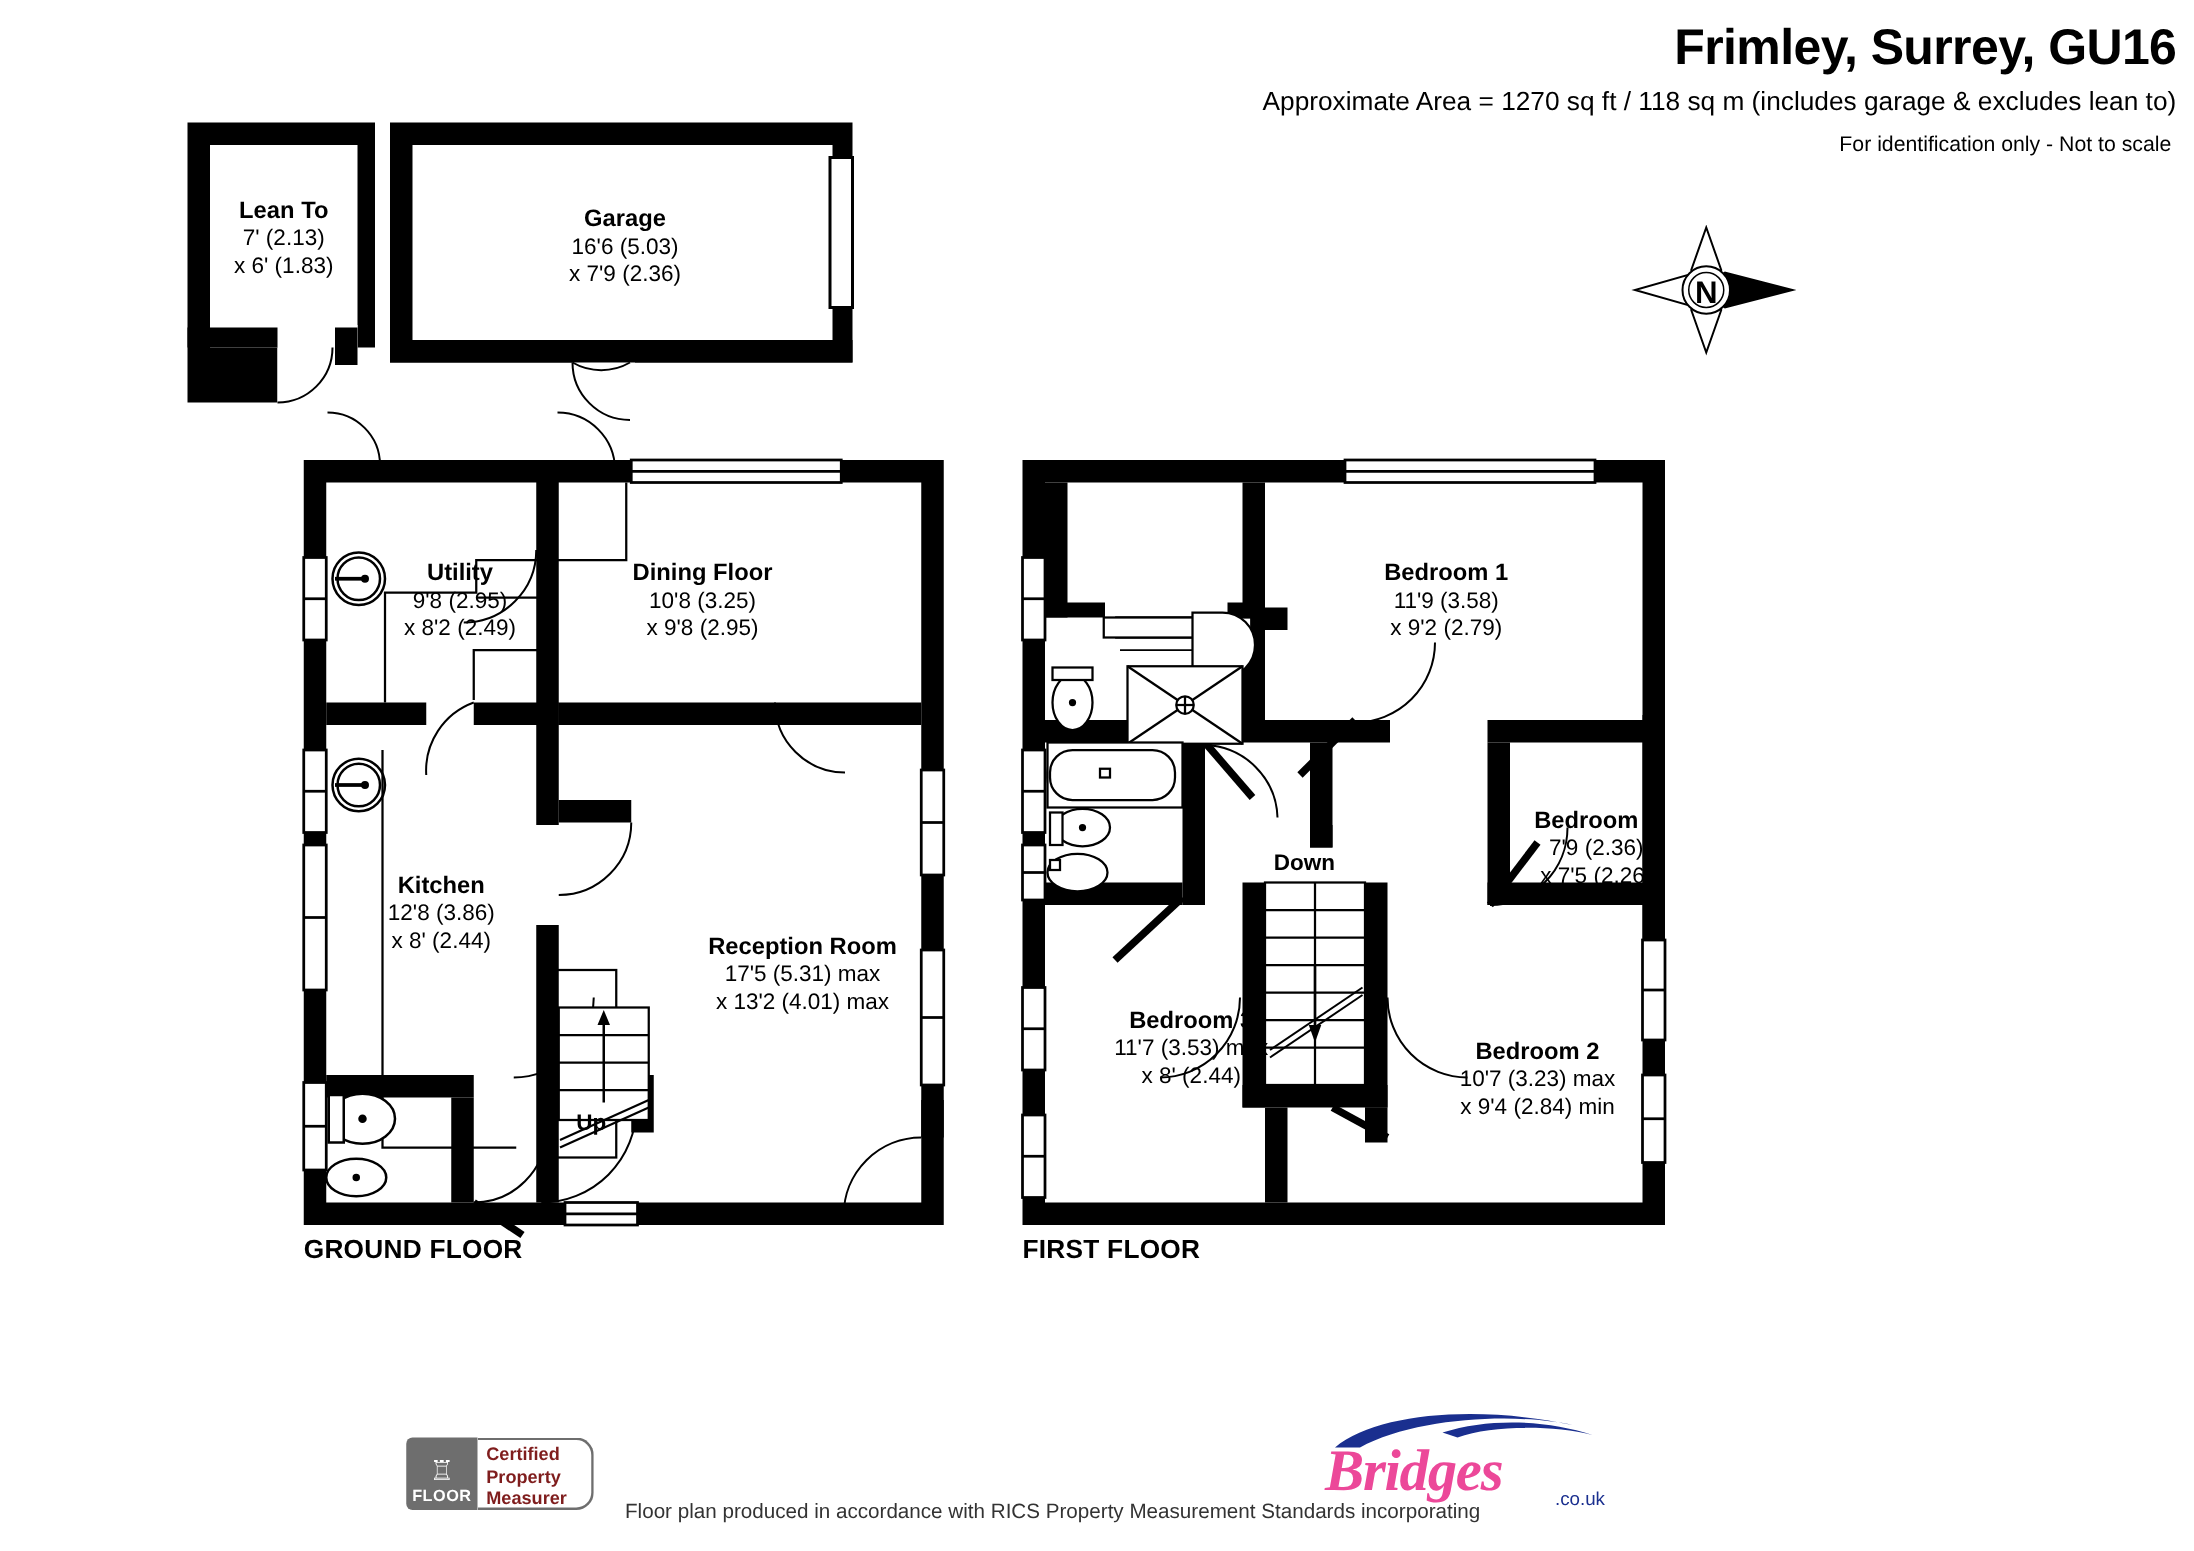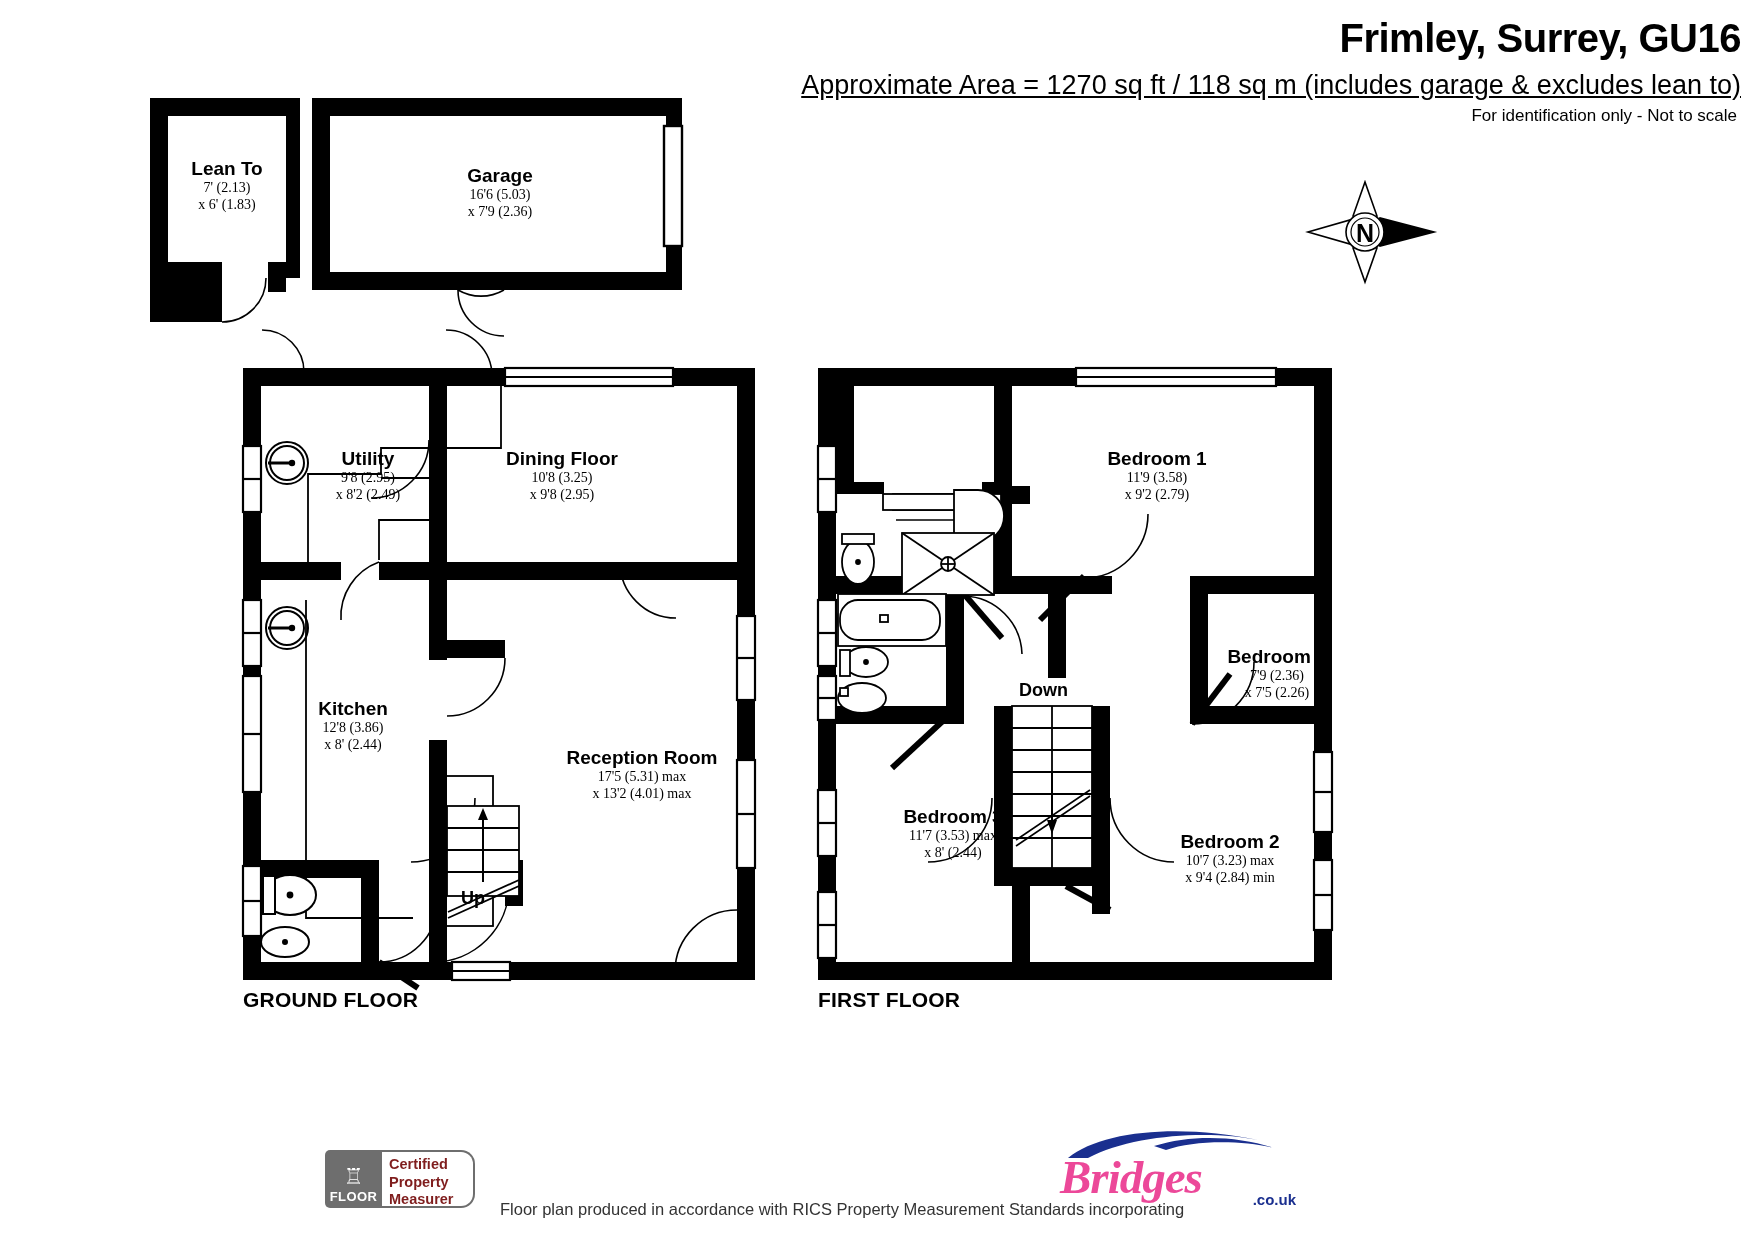--- a/index.html
+++ b/index.html
@@ -13,36 +13,36 @@
   }
   .abs{position:absolute;}
   
   #title{
     right:14px;top:16px;
     font-size:40px;font-weight:bold;letter-spacing:-0.5px;
     white-space:nowrap;
   }
   #area-line{
     right:14px;top:70px;
-    font-size:27px;white-space:nowrap;text-decoration:underline;
+    font-size:21px;white-space:nowrap;
   }
   #ident-line{
     right:18px;top:106px;
     font-size:17px;white-space:nowrap;
   }
   
   .floor-caption{
     font-size:21px;font-weight:bold;letter-spacing:0.2px;
   }
   
   .room-label{
     text-align:center;line-height:1.18;white-space:nowrap;
   }
   .room-label .rname{font-size:19px;font-weight:bold;display:block;}
-  .room-label .rdim{font-size:14px;display:block;font-family:Liberation Serif, serif;}
+  .room-label .rdim{font-size:18px;display:block;}
   .small-note{font-size:18px;font-weight:bold;}
   svg.plan{position:absolute;left:0;top:0;overflow:visible;}
   
   #footer-text{
     left:500px;top:1150px;
     font-size:16.5px;line-height:1.45;color:#333;
     white-space:pre;
   }
   #rics-badge{
     left:325px;top:1150px;width:150px;height:58px;
@@ -67,22 +67,22 @@
   #bridges-logo{
     left:1060px;top:1128px;width:240px;height:72px;
   }
   #bridges-word{
     position:absolute;left:0;top:22px;
     font-size:47px;font-weight:bold;font-style:italic;
     color:#ec4899;letter-spacing:-1px;
     font-family:"Liberation Serif", serif;
   }
   #bridges-sub{
-    position:absolute;right:4px;top:63px;
-    font-size:15px;font-weight:bold;color:#1a2f8f;
+    position:absolute;right:16px;top:63px;
+    font-size:15px;font-weight:normal;color:#1a2f8f;
   }
   
   #compass{left:1290px;top:180px;width:150px;height:105px;}
 </style>
 </head>
 <body>
 
 <div class="abs" id="title">Frimley, Surrey, GU16</div>
 <div class="abs" id="area-line">Approximate Area = 1270 sq ft / 118 sq m (includes garage &amp; excludes lean to)</div>
 <div class="abs" id="ident-line">For identification only - Not to scale</div>

